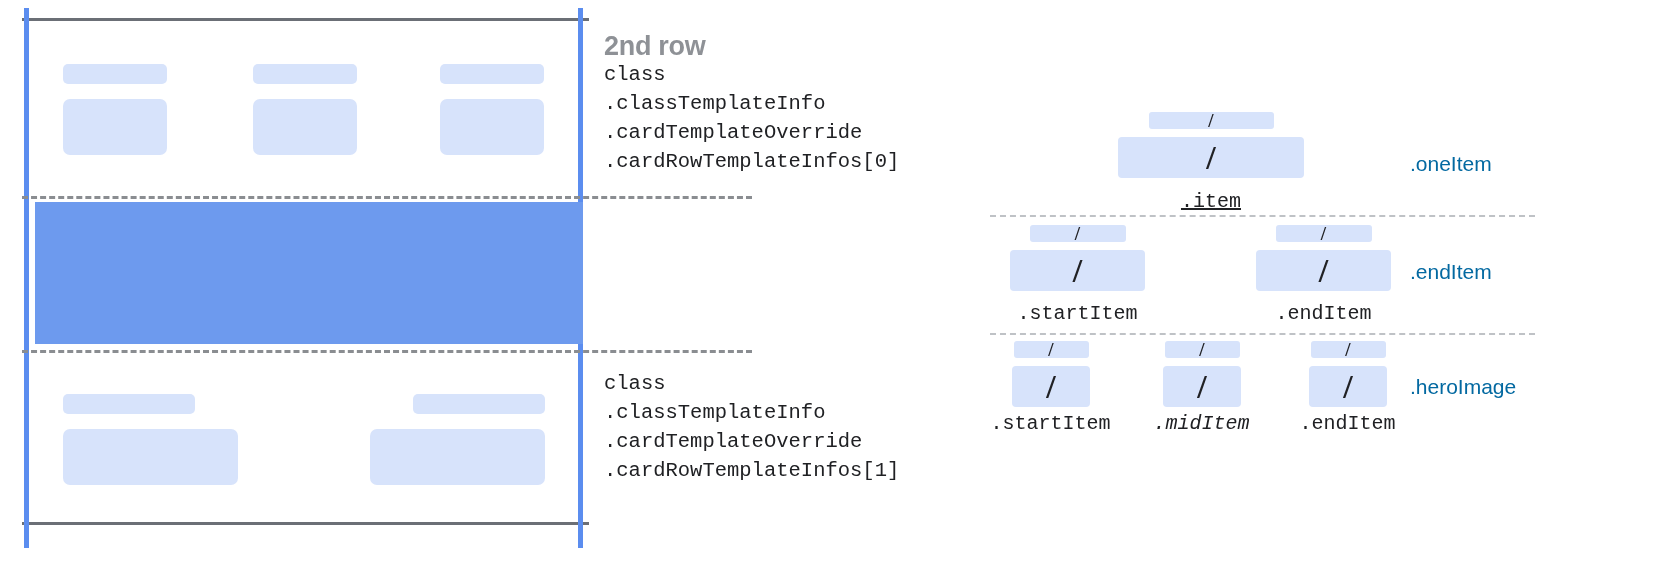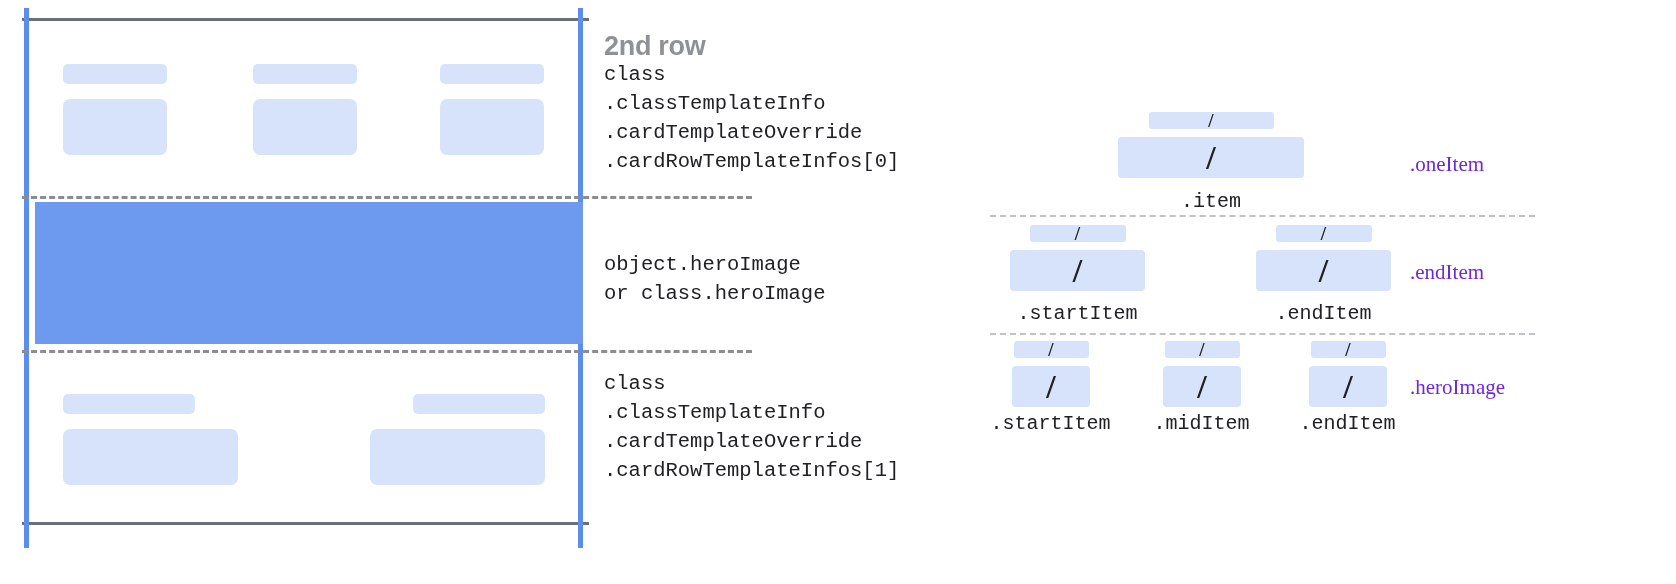--- a/index.html
+++ b/index.html
@@ -130,31 +130,31 @@
     position: absolute;
     font-family: "Liberation Mono", "DejaVu Sans Mono", monospace;
     font-size: 20px;
     color: #202124;
     white-space: pre;
     text-align: center;
   }
 
   .variant-label {
     position: absolute;
-    font-family: Liberation Serif, serif;
+    font-family: Liberation Sans, sans-serif;
     font-size: 21px;
-    color: #6d28d9;
+    color: #0369a1;
     white-space: pre;
   }
 
   
   #one-group     { left: 133px; top: 112px; width: 186px; }
   #one-group .slash-top  { width: 125px; }
   #one-group .slash-main { width: 186px; }
-  #one-sub       { left: 133px; top: 190px; width: 186px; }
+  #one-sub       { left: 133px; top: 190px; width: 186px; text-decoration: underline; }
   #one-variant   { left: 425px; top: 152px; }
 
   
   #two-group-a   { left: 25px;  top: 225px; width: 135px; }
   #two-group-a .slash-top  { width: 96px; }
   #two-group-a .slash-main { width: 135px; }
   #two-sub-a     { left: 5px;   top: 302px; width: 175px; }
 
   #two-group-b   { left: 271px; top: 225px; width: 135px; }
   #two-group-b .slash-top  { width: 96px; }
@@ -165,21 +165,21 @@
 
   
   #three-group-a { left: 27px;  top: 341px; width: 78px; }
   #three-group-a .slash-top  { width: 75px; }
   #three-group-a .slash-main { width: 78px; }
   #three-sub-a   { left: -17px; top: 412px; width: 165px; }
 
   #three-group-b { left: 178px; top: 341px; width: 78px; }
   #three-group-b .slash-top  { width: 75px; }
   #three-group-b .slash-main { width: 78px; }
-  #three-sub-b   { left: 134px; top: 412px; width: 165px; }
+  #three-sub-b   { left: 134px; top: 412px; width: 165px; font-style: italic; }
 
   #three-group-c { left: 324px; top: 341px; width: 78px; }
   #three-group-c .slash-top  { width: 75px; }
   #three-group-c .slash-main { width: 78px; }
   #three-sub-c   { left: 280px; top: 412px; width: 165px; }
 
   #three-variant { left: 425px; top: 375px; }
 </style>
 </head>
 <body>
@@ -214,24 +214,20 @@
   </div>
 
   <div class="annot" id="annot-row2">
     <div class="annot-title">2nd row</div>
     <div class="annot-code">class
 .classTemplateInfo
 .cardTemplateOverride
 .cardRowTemplateInfos[0]</div>
   </div>
 
-  <div class="annot" id="annot-hero">
-    <div class="annot-code">object.heroImage
-or class.heroImage</div>
-  </div>
 
   <div class="annot" id="annot-row3">
     <div class="annot-code">class
 .classTemplateInfo
 .cardTemplateOverride
 .cardRowTemplateInfos[1]</div>
   </div>
 
   <div class="abs" id="item-diagram">
 

